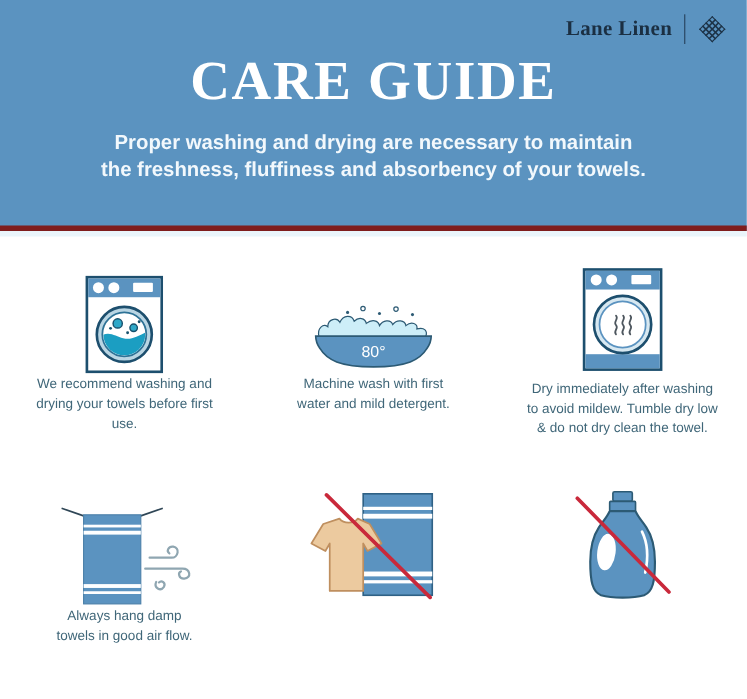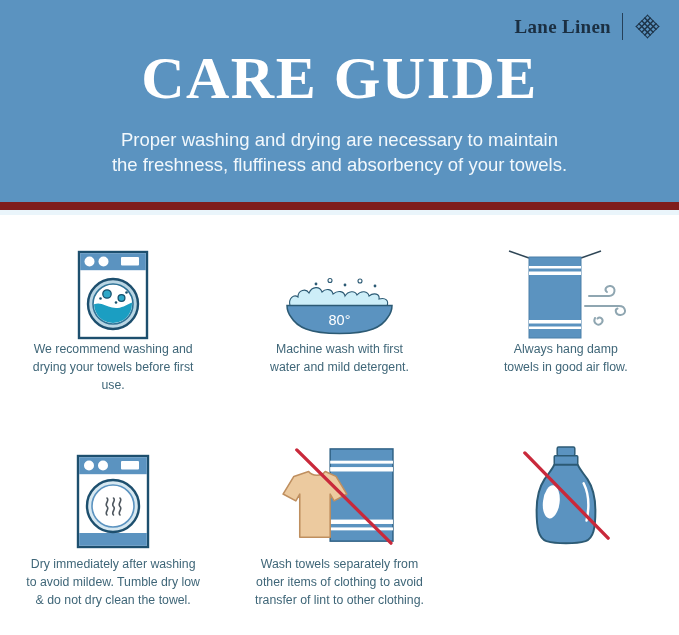--- a/index.html
+++ b/index.html
@@ -4,29 +4,29 @@
 <style>
   :root{
     --c-accent:#5b93c0; --c-outline:#1d4f6e; --c-water:#1b9ec2; --c-foam:#cdeef8;
     --c-red:#c9293b; --c-caption:#3f6678; --c-brand:#1b2f42; --c-shirt:#ecca9f;
     --c-shirt-outline:#bf8f5f; --c-wind:#8fa6b1;
   }
   *{margin:0;padding:0;box-sizing:border-box}
   body{background:#fff;font-family:"Liberation Sans",sans-serif}
   .poster{position:relative;width:679px;height:635px;background:#fff;overflow:hidden}
   .header{position:relative;width:100%;height:210px;background:var(--c-accent);
-          border-bottom:8px solid #7f1d1d;box-shadow:0 5px 0 #eaf5fb;text-align:center}
+          border-bottom:5px solid #7f1d1d;box-shadow:0 5px 0 #eaf5fb;text-align:center}
   .brand{position:absolute;top:13px;right:18px;display:flex;align-items:center;gap:11px}
   .brand-name{font-family:"Liberation Serif",serif;font-size:19px;font-weight:600;
               color:var(--c-brand);letter-spacing:.3px}
   .brand-divider{width:1px;height:27px;background:#25405a}
   .title{padding-top:44px;font-family:"Liberation Serif",serif;font-weight:700;
-         font-size:60px;letter-spacing:1.5px;color:#ffffff}
+         font-size:50px;letter-spacing:1.5px;color:#ffffff}
   .subtitle{margin-top:14px;font-size:18.5px;line-height:25px;color:#f2f8fc;
-            white-space:pre-line;font-weight:400}
+            white-space:pre-line;font-weight:700}
   .grid{display:grid;grid-template-columns:repeat(3,1fr);grid-auto-rows:211px;width:100%}
   .cell{display:flex;flex-direction:column;align-items:center}
   .row1{padding-top:26px}
   .row2{padding-top:22px}
   .icon-box{display:flex;align-items:flex-end;justify-content:flex-end}
   .row1 .icon-box{height:104px}
   .row2 .icon-box{height:106px}
   .caption{text-align:center;font-size:12.3px;line-height:18px;color:var(--c-caption);
            white-space:pre-line}
   .row1 .caption{margin-top:0}
@@ -112,20 +112,43 @@
           <circle cx="93" cy="10" r="1.4" fill="#2c5a74"></circle>
           <path d="M8 30 C6 22 12 18 16 21 C16 14 24 12 27 17 C30 10 38 10 40 16 C44 12 50 13 51 18 C56 14 62 15 63 20 C66 15 73 14 75 19 C79 14 86 15 87 20 C92 16 98 18 97 23 C104 21 107 25 105 30 Z" fill="var(--c-foam)" stroke="#2c5a74" stroke-width="1.1"></path>
           <path d="M5 29.5 L110 29.5 C110 33 109 37 106 41 C100 51 88 57.5 57.5 57.5 C27 57.5 15 51 9 41 C6 37 5 33 5 29.5 Z" fill="var(--c-accent)" stroke="#2c5a74" stroke-width="1.5"></path>
           <text x="57.5" y="48.5" text-anchor="middle" font-size="14.5" fill="#ffffff">80°</text>
         </svg>
       </div>
       <div class="caption">Machine wash with first
 water and mild detergent.</div>
     </div>
 
+    <div class="cell row2">
+      <div class="icon-box">
+        <svg width="74" height="95" viewBox="0 0 74 95">
+          <rect x="2" y="2" width="70" height="91" fill="#fff" stroke="var(--c-outline)" stroke-width="2.4"></rect>
+          <rect x="3.2" y="3.2" width="67.6" height="17" fill="var(--c-accent)"></rect>
+          <circle cx="13" cy="11.5" r="5" fill="#fff"></circle>
+          <circle cx="27" cy="11.5" r="5" fill="#fff"></circle>
+          <rect x="45" y="7" width="18" height="8.5" rx="1" fill="#fff"></rect>
+          <rect x="3.2" y="79" width="67.6" height="12.8" fill="var(--c-accent)"></rect>
+          <circle cx="37" cy="52" r="26" fill="#d7e8f1" stroke="var(--c-outline)" stroke-width="2.4"></circle>
+          <circle cx="37" cy="52" r="21" fill="#fff" stroke="var(--c-accent)" stroke-width="1.6"></circle>
+          <g fill="none" stroke="#4d565e" stroke-width="1.6" stroke-linecap="round">
+            <path d="M31 61 C28 58 34 55.5 31 52.5 C28 49.5 34 47 31 44"></path>
+            <path d="M37.5 61 C34.5 58 40.5 55.5 37.5 52.5 C34.5 49.5 40.5 47 37.5 44"></path>
+            <path d="M44 61 C41 58 47 55.5 44 52.5 C41 49.5 47 47 44 44"></path>
+          </g>
+        </svg>
+      </div>
+      <div class="caption">Dry immediately after washing
+to avoid mildew. Tumble dry low
+&amp; do not dry clean the towel.</div>
+    </div>
+
     <div class="cell row1">
       <div class="icon-box">
         <svg width="126" height="92" viewBox="0 0 126 92">
           <line x1="26" y1="10" x2="6" y2="3" stroke="#2f4656" stroke-width="1.5"></line>
           <line x1="78" y1="10" x2="98" y2="3" stroke="#2f4656" stroke-width="1.5"></line>
           <rect x="26" y="9" width="52" height="81" fill="var(--c-accent)" stroke="#4a7fa8" stroke-width="1"></rect>
           <rect x="26" y="18" width="52" height="2.5" fill="#fff"></rect>
           <rect x="26" y="23.5" width="52" height="3.5" fill="#fff"></rect>
           <rect x="26" y="72" width="52" height="3.5" fill="#fff"></rect>
           <rect x="26" y="78.5" width="52" height="2.5" fill="#fff"></rect>
@@ -135,56 +158,30 @@
             <path d="M92 70 C89.5 75.5 96 79 99 74.5 C101 71 97 68 94.5 70.5"></path>
           </g>
         </svg>
       </div>
       <div class="caption">Always hang damp
 towels in good air flow.</div>
     </div>
 
     <div class="cell row2">
       <div class="icon-box">
-        <svg width="74" height="95" viewBox="0 0 74 95">
-          <rect x="2" y="2" width="70" height="91" fill="#fff" stroke="var(--c-outline)" stroke-width="2.4"></rect>
-          <rect x="3.2" y="3.2" width="67.6" height="17" fill="var(--c-accent)"></rect>
-          <circle cx="13" cy="11.5" r="5" fill="#fff"></circle>
-          <circle cx="27" cy="11.5" r="5" fill="#fff"></circle>
-          <rect x="45" y="7" width="18" height="8.5" rx="1" fill="#fff"></rect>
-          <rect x="3.2" y="79" width="67.6" height="12.8" fill="var(--c-accent)"></rect>
-          <circle cx="37" cy="52" r="26" fill="#d7e8f1" stroke="var(--c-outline)" stroke-width="2.4"></circle>
-          <circle cx="37" cy="52" r="21" fill="#fff" stroke="var(--c-accent)" stroke-width="1.6"></circle>
-          <g fill="none" stroke="#4d565e" stroke-width="1.6" stroke-linecap="round">
-            <path d="M31 61 C28 58 34 55.5 31 52.5 C28 49.5 34 47 31 44"></path>
-            <path d="M37.5 61 C34.5 58 40.5 55.5 37.5 52.5 C34.5 49.5 40.5 47 37.5 44"></path>
-            <path d="M44 61 C41 58 47 55.5 44 52.5 C41 49.5 47 47 44 44"></path>
-          </g>
-        </svg>
-      </div>
-      <div class="caption">Dry immediately after washing
-to avoid mildew. Tumble dry low
-&amp; do not dry clean the towel.</div>
-    </div>
-
-    <div class="cell row2">
-      <div class="icon-box">
         <svg width="116" height="104" viewBox="0 0 118 106">
           <rect x="50" y="4" width="64" height="94" fill="var(--c-accent)" stroke="#2f6185" stroke-width="1.5"></rect>
           <rect x="50" y="16" width="64" height="3" fill="#fff"></rect>
           <rect x="50" y="22.5" width="64" height="4.5" fill="#fff"></rect>
           <rect x="50" y="76" width="64" height="4.5" fill="#fff"></rect>
           <rect x="50" y="84" width="64" height="3" fill="#fff"></rect>
           <path d="M28 27 C32 32 41 32 45 27 L56 32 L67 50 L54 57 L50 50 L50 94 L19 94 L19 50 L15 57 L2 50 L13 32 Z" fill="var(--c-shirt)" stroke="var(--c-shirt-outline)" stroke-width="1.6" stroke-linejoin="round"></path>
           <line x1="16" y1="5" x2="112" y2="100" stroke="var(--c-red)" stroke-width="3.4" stroke-linecap="round"></line>
         </svg>
       </div>
-      <div class="caption">Wash towels separately from
-other items of clothing to avoid
-transfer of lint to other clothing.</div>
     </div>
 
     <div class="cell row2">
       <div class="icon-box">
         <svg width="98" height="104" viewBox="0 0 100 106">
           <rect x="41" y="2" width="18" height="9" rx="1.5" fill="var(--c-accent)" stroke="#2c5a74" stroke-width="1.5"></rect>
           <rect x="38" y="11" width="24" height="9" rx="1" fill="var(--c-accent)" stroke="#2c5a74" stroke-width="1.5"></rect>
           <path d="M38 20 L62 20 C64 25 68 29 72 35 C78 44 80 53 80 67 C80 85 78 95 70 98 C60 101 40 101 30 98 C22 95 20 85 20 67 C20 53 22 44 28 35 C32 29 36 25 38 20 Z" fill="var(--c-accent)" stroke="#2c5a74" stroke-width="2" stroke-linejoin="round"></path>
           <ellipse cx="35" cy="58" rx="8.5" ry="17" fill="#ffffff" transform="rotate(7 35 58)"></ellipse>
           <path d="M68 39 C73 49 74 63 71 77" fill="none" stroke="#ffffff" stroke-width="2.5" stroke-linecap="round"></path>

